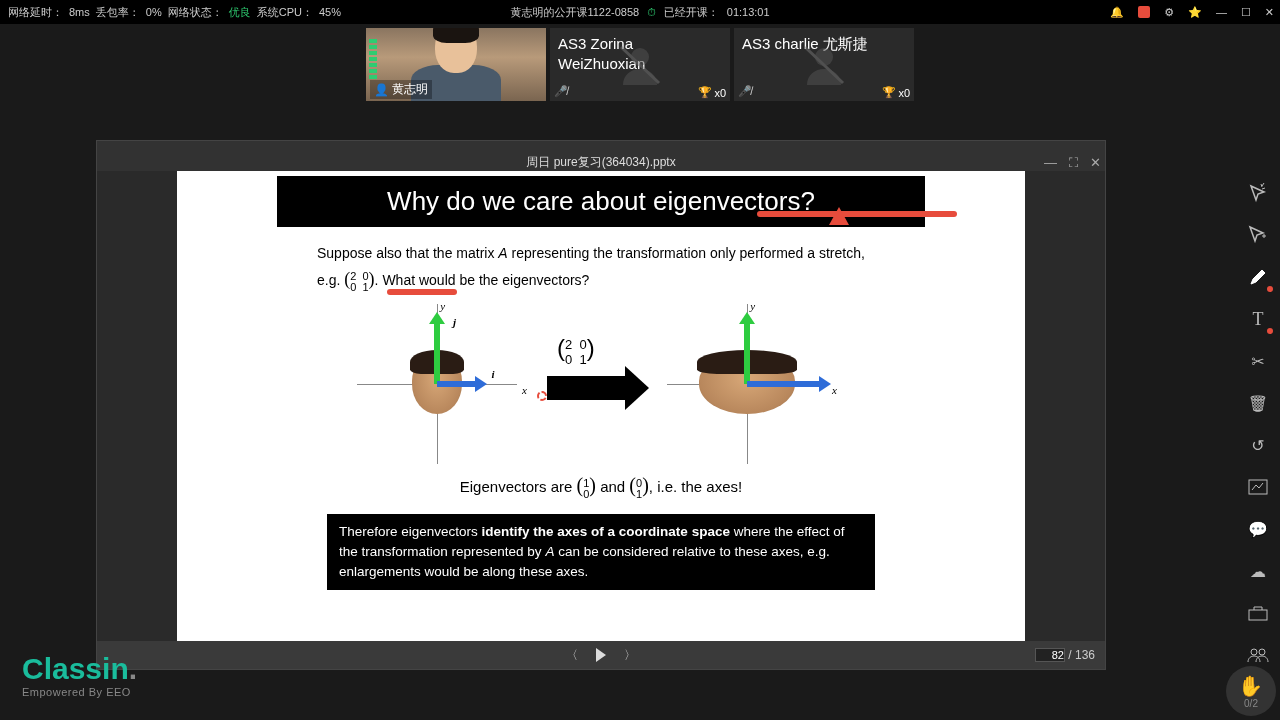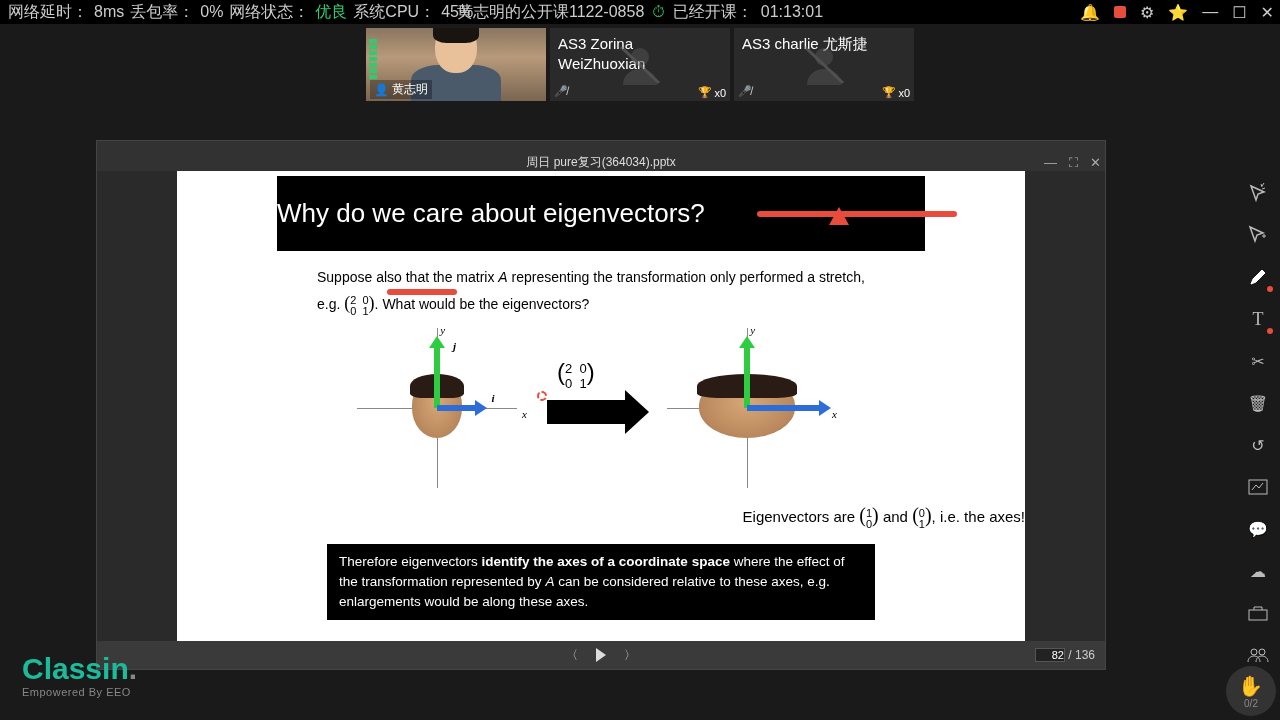--- a/index.html
+++ b/index.html
@@ -1,17 +1,17 @@
 <!DOCTYPE html>
 <html><head>
 <meta charset="utf-8">
 <style>
   *{box-sizing:border-box;margin:0;padding:0;font-family:"Microsoft YaHei","Segoe UI",Arial,sans-serif}
   body{width:1280px;height:720px;background:#1a1a1a;overflow:hidden;color:#ddd;position:relative}
-  .topbar{height:24px;background:#000;display:flex;align-items:center;font-size:16px;color:#ccc;padding:0 8px}
+  .topbar{height:24px;background:#000;display:flex;align-items:center;font-size:11px;color:#ccc;padding:0 8px}
   .topbar .seg{margin-right:6px}
   .topbar .good{color:#2ecc71}
   .topbar .center{position:absolute;left:50%;transform:translateX(-50%);display:flex;align-items:center;gap:8px}
   .rec{width:12px;height:12px;background:#e74c3c;border-radius:2px}
   .topbar .right{position:absolute;right:6px;display:flex;gap:14px;align-items:center}
   .topbar .right span{cursor:pointer}
   .videos{height:104px;display:flex;justify-content:center;gap:4px;padding:4px 0;background:#1a1a1a}
   .vcell{width:180px;height:73px;background:#2a2a2a;position:relative;color:#fff;font-size:13px;overflow:hidden}
   .vcell.teacher{background:linear-gradient(180deg,#8a7560 0%,#b89a7a 40%,#7a6550 100%)}
   .vcell .silhouette{position:absolute;left:50%;top:50%;transform:translate(-50%,-50%);opacity:.5}
@@ -22,21 +22,21 @@
   .vumeter{position:absolute;left:3px;top:8px;bottom:22px;width:8px;display:flex;flex-direction:column-reverse;gap:2px}
   .vumeter i{display:block;width:8px;height:4px;background:#2ecc71}
   .teacher .body{position:absolute;left:50%;bottom:-10px;transform:translateX(-50%);width:110px;height:90px}
   .teacher .head{width:42px;height:52px;background:#e8c19a;border-radius:50% 50% 45% 45%;margin:0 auto;position:relative}
   .teacher .hair{position:absolute;top:-4px;left:-2px;right:-2px;height:26px;background:#1a1410;border-radius:50% 50% 30% 30%}
   .teacher .torso{width:90px;height:50px;background:#4a5a6a;margin:-8px auto 0;border-radius:30% 30% 0 0}
   .docarea{position:absolute;left:96px;top:140px;width:1010px;height:530px;background:#2a2a2a;border:1px solid #444;display:flex;flex-direction:column}
   .doctitle{height:30px;background:#323232;display:flex;align-items:flex-end;justify-content:center;font-size:12px;color:#ddd;position:relative}
   .doctitle .wbtns{position:absolute;right:4px;display:flex;gap:12px;font-size:13px;color:#aaa}
   .slide{flex:1;background:#fff;color:#000;position:relative;overflow:hidden;margin:0 80px}
-  .slidehdr{background:#000;color:#fff;text-align:left;font-size:26px;padding:22px 0;margin:5px 100px}
+  .slidehdr{background:#000;color:#fff;text-align:center;font-size:26px;padding:10px 0;margin:5px 100px}
   .body1{font-size:14px;padding:10px 140px 0;line-height:1.6;font-family:Cambria,serif}
   .mtx{font-family:serif}
   .anno1{position:absolute;left:580px;top:40px;width:200px;height:6px;background:#e74c3c;border-radius:3px}
   .anno1b{position:absolute;left:652px;top:36px;width:0;height:0;border-left:10px solid transparent;border-right:10px solid transparent;border-bottom:18px solid #e74c3c}
   .anno2{position:absolute;left:210px;top:118px;width:70px;height:6px;background:#e74c3c;border-radius:3px}
   .diagram{position:relative;height:170px;margin-top:10px}
   .axes{position:absolute;width:160px;height:160px}
   .axes.left{left:180px;top:0}
   .axes.right{left:490px;top:0}
   .axes .hx{position:absolute;left:0;right:0;top:50%;height:1px;background:#888}
@@ -49,21 +49,21 @@
   .axes.left .vec.blue{width:40px}
   .axes.right .vec.blue{width:74px}
   .vec.blue::after{content:"";position:absolute;right:-10px;top:-5px;border-top:8px solid transparent;border-bottom:8px solid transparent;border-left:12px solid #2e6cd8}
   .face{position:absolute;left:50%;top:50%;width:50px;height:60px;transform:translate(-50%,-50%);background:radial-gradient(ellipse at 50% 40%,#d8a878 0%,#b8875c 70%,#8a6440 100%);border-radius:45% 45% 50% 50%}
   .axes.right .face{width:96px;height:60px}
   .face::before{content:"";position:absolute;top:-4px;left:-2px;right:-2px;height:24px;background:#2a1c14;border-radius:50% 50% 20% 20%}
   .bigarrow{position:absolute;left:370px;top:72px;width:80px;height:24px;background:#000}
   .bigarrow::after{content:"";position:absolute;right:-22px;top:-10px;border-top:22px solid transparent;border-bottom:22px solid transparent;border-left:24px solid #000}
   .mmtx{position:absolute;left:380px;top:30px;font-family:serif;font-size:15px}
   .cursor-dot{position:absolute;left:360px;top:220px;width:10px;height:10px;border:2px dashed #e74c3c;border-radius:50%}
-  .eig{text-align:right;font-size:15px;font-family:Cambria,serif;margin-top:6px}
+  .eig{text-align:center;font-size:15px;font-family:Cambria,serif;}
   .blackbox{background:#000;color:#fff;margin:14px 150px 0;padding:8px 12px;font-size:13.5px;font-family:Cambria,serif;line-height:1.5}
   .foot{font-size:15px;font-family:Cambria,serif;text-align:left;padding:10px 130px 0}
   .pager{height:28px;background:#3a3a3a;display:flex;align-items:center;justify-content:center;gap:18px;color:#ccc;font-size:12px;position:relative}
   .pager .pg{position:absolute;right:10px}
   .pager .pg input{width:30px;background:#222;border:1px solid #555;color:#fff;text-align:right;font-size:11px}
   .tools{position:absolute;right:0;top:180px;width:44px;display:flex;flex-direction:column;align-items:center;gap:16px;color:#bbb}
   .tools .tool{width:26px;height:26px;display:flex;align-items:center;justify-content:center;cursor:pointer;position:relative}
   .dotred{position:absolute;right:-2px;bottom:-2px;width:6px;height:6px;background:#e74c3c;border-radius:50%}
   .hand{position:absolute;right:4px;bottom:4px;width:50px;height:50px;background:#333;border-radius:50%;display:flex;flex-direction:column;align-items:center;justify-content:center;color:#888;font-size:10px}
   .logo{position:absolute;left:22px;bottom:22px;color:#1abc9c;font-size:30px;font-weight:700}

